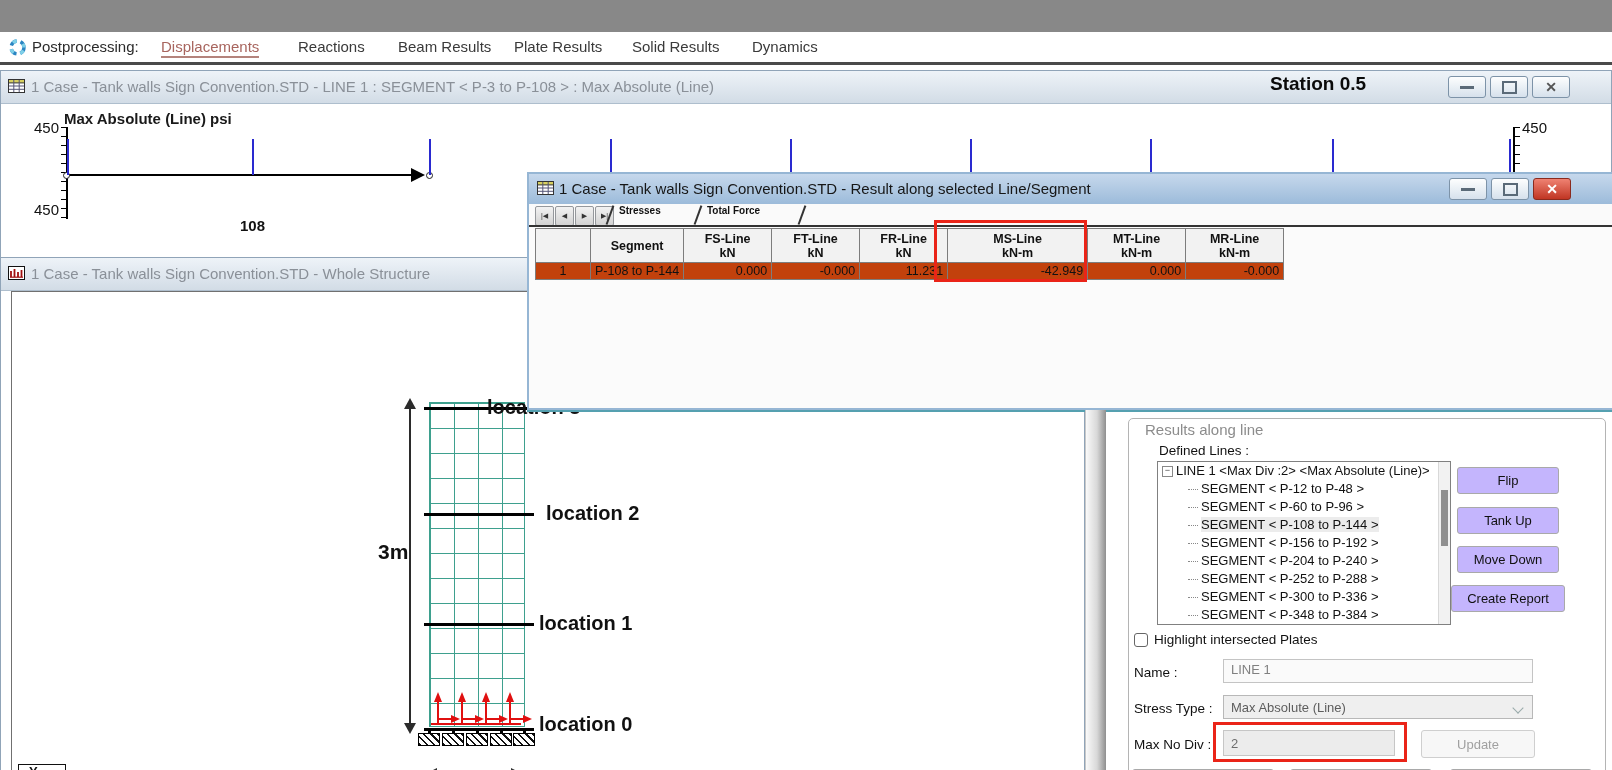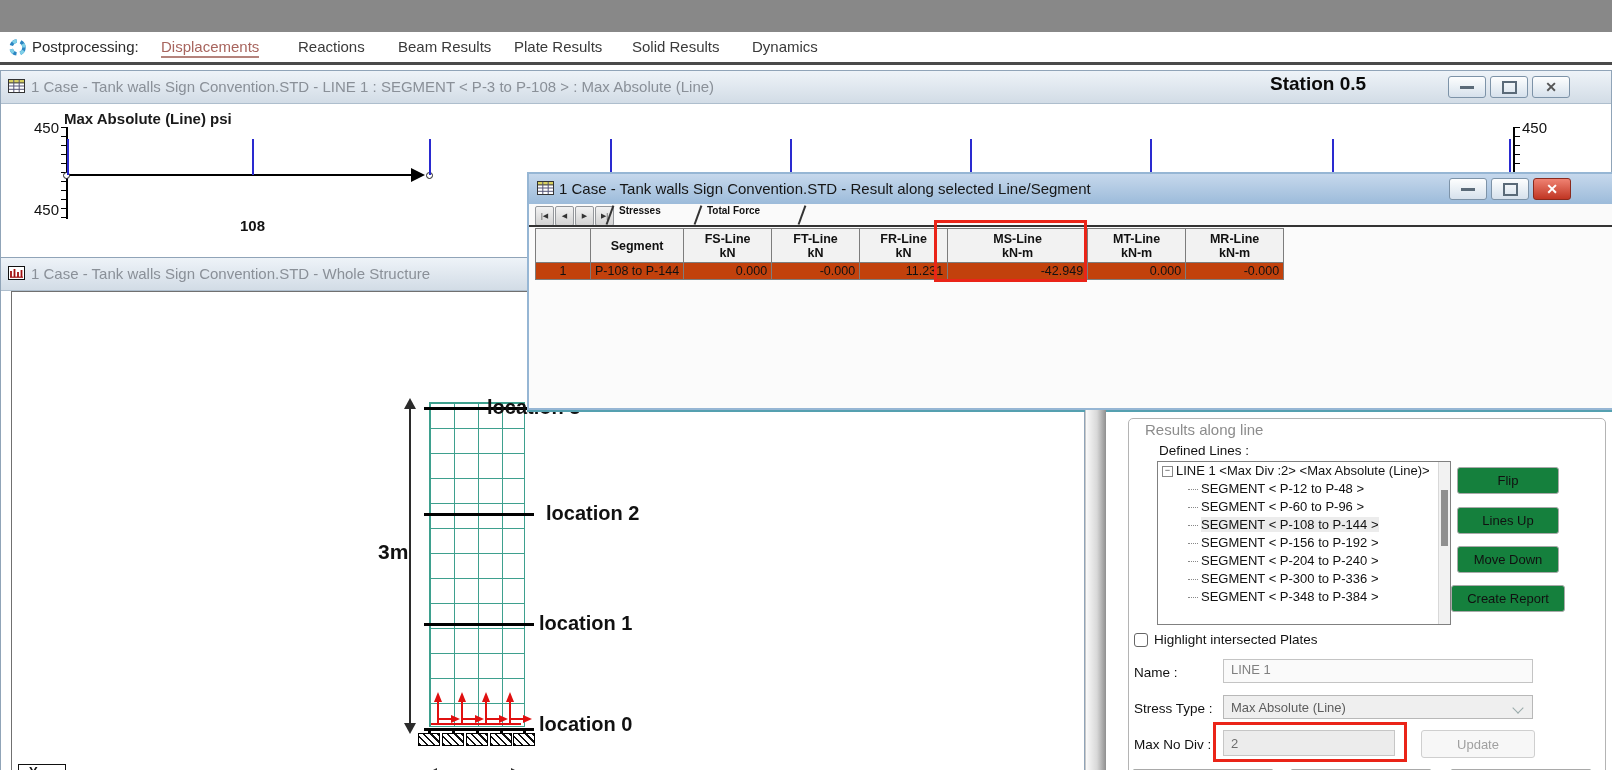--- a/index.html
+++ b/index.html
@@ -57,21 +57,21 @@
     background-size:24px 25px;}
   .locline{position:absolute;height:3px;background:#000;}
   .loclabel{position:absolute;font-size:20px;font-weight:bold;color:#111;white-space:nowrap;}
   .redline{position:absolute;background:#e01010;}
   .support{position:absolute;width:22px;height:13px;border:1.5px solid #000;box-sizing:border-box;
     background:repeating-linear-gradient(45deg,#111 0 2px,#fff 2px 5px);}
   .dim-label{position:absolute;font-size:21px;font-weight:bold;color:#111;}
   
   .panel{position:absolute;background:#fff;border:1px solid #b4b4b4;border-radius:5px;box-sizing:border-box;}
   .pbtn{position:absolute;width:100px;height:25px;border:1px solid #a9a9a9;border-radius:3px;
-    background:#15803d;font-size:13px;color:#111;display:flex;align-items:center;justify-content:center;}
+    background:#c4b5fd;font-size:13px;color:#111;display:flex;align-items:center;justify-content:center;}
   .field{position:absolute;box-sizing:border-box;border:1px solid #c4c4c4;background:#fafafa;
     font-size:13px;color:#808080;display:flex;align-items:center;padding-left:7px;}
   .flabel{position:absolute;font-size:13.5px;color:#111;}
   .tree{position:absolute;border:1px solid #808080;background:#fff;font-size:13px;color:#111;}
   .tree-item{height:18px;line-height:18px;white-space:nowrap;}
   .tree-child{padding-left:30px;}
   .dash::before{content:"";display:inline-block;width:10px;height:1px;border-top:1px dotted #888;
     vertical-align:middle;margin-right:3px;}
   .expand{display:inline-block;width:9px;height:9px;border:1px solid #888;font-size:9px;line-height:7px;
     text-align:center;color:#444;margin:0 3px 0 4px;vertical-align:middle;background:#fff;}
@@ -310,29 +310,30 @@
     <div class="abs" style="left:16px;top:2px;font-size:15px;color:#8c8c8c">Results along line</div>
     <div class="abs" style="left:30px;top:24px;font-size:13.5px;color:#111">Defined Lines :</div>
 
     <div class="tree" style="left:28px;top:42px;width:292px;height:162px">
       <div class="tree-item"><span class="expand">−</span><span>LINE 1 &lt;Max Div :2&gt; &lt;Max Absolute (Line)&gt;</span></div>
       <div class="tree-item tree-child dash"><span>SEGMENT &lt; P-12 to P-48 &gt;</span></div>
       <div class="tree-item tree-child dash"><span>SEGMENT &lt; P-60 to P-96 &gt;</span></div>
       <div class="tree-item tree-child dash"><span class="sel">SEGMENT &lt; P-108 to P-144 &gt;</span></div>
       <div class="tree-item tree-child dash"><span>SEGMENT &lt; P-156 to P-192 &gt;</span></div>
       <div class="tree-item tree-child dash"><span>SEGMENT &lt; P-204 to P-240 &gt;</span></div>
+      <div class="tree-item tree-child dash"><span>SEGMENT &lt; P-252 to P-288 &gt;</span></div>
       <div class="tree-item tree-child dash"><span>SEGMENT &lt; P-300 to P-336 &gt;</span></div>
       <div class="tree-item tree-child dash"><span>SEGMENT &lt; P-348 to P-384 &gt;</span></div>
       <div class="abs" style="right:0;top:0;width:11px;height:100%;background:#f2f2f2;border-left:1px solid #d8d8d8">
         <div class="abs" style="left:2px;top:28px;width:7px;height:56px;background:#909090"></div>
       </div>
     </div>
 
     <div class="pbtn" style="left:328px;top:48px">Flip</div>
-    <div class="pbtn" style="left:328px;top:88px">Lines Up</div>
+    <div class="pbtn" style="left:328px;top:88px">Tank Up</div>
     <div class="pbtn" style="left:328px;top:127px">Move Down</div>
     <div class="pbtn" style="left:322px;top:166px;width:112px">Create Report</div>
 
     <div class="abs" style="left:5px;top:214px;width:14px;height:14px;border:1.5px solid #666;border-radius:3px;background:#fff;box-sizing:border-box"></div>
     <div class="abs" style="left:25px;top:213px;font-size:13.5px;color:#111">Highlight intersected Plates</div>
 
     <div class="flabel" style="left:5px;top:246px">Name :</div>
     <div class="field" style="left:94px;top:240px;width:310px;height:24px;align-items:flex-start;padding-top:2px">LINE 1</div>
 
     <div class="flabel" style="left:5px;top:282px">Stress Type :</div>

